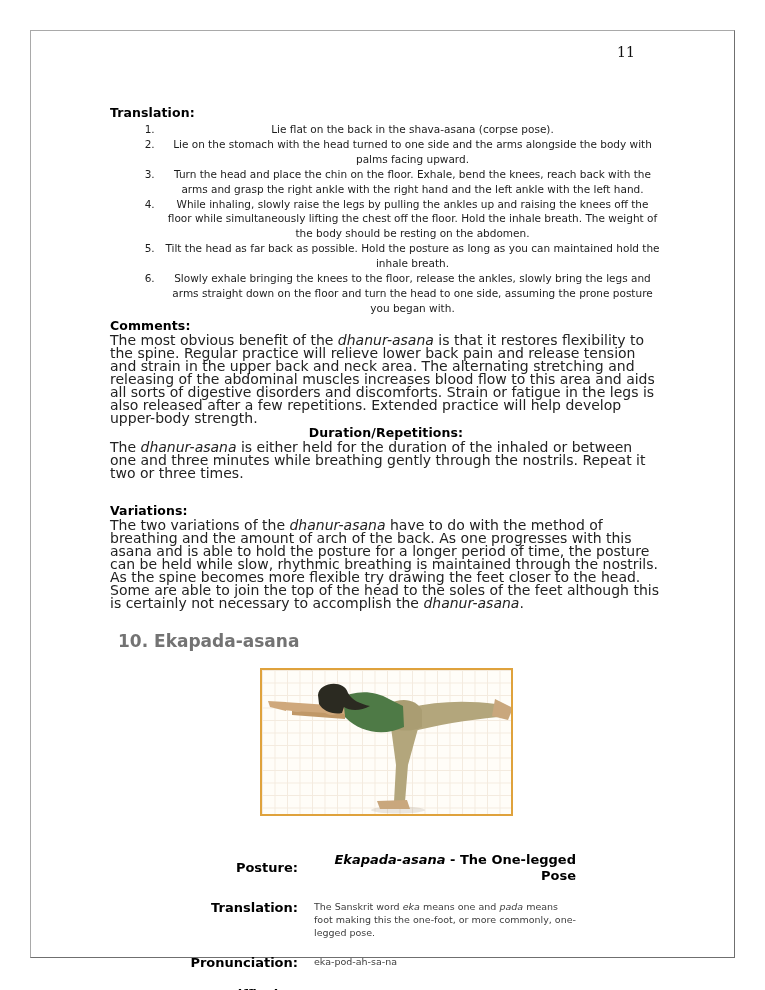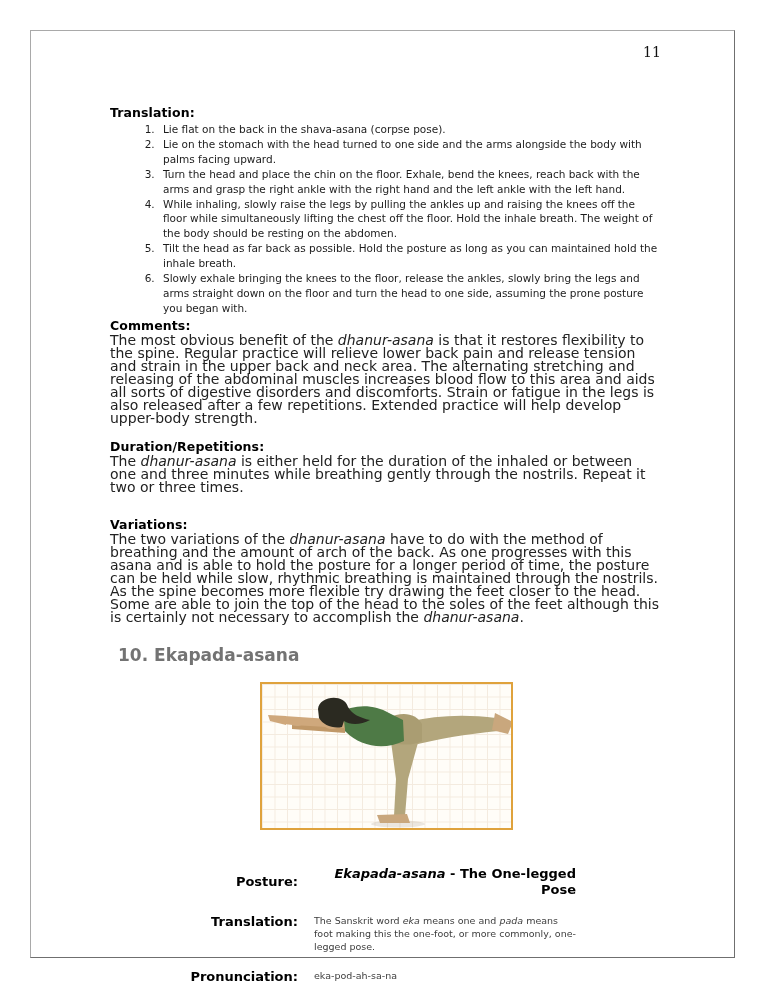--- a/index.html
+++ b/index.html
@@ -8,34 +8,34 @@
     font-family:"DejaVu Sans", sans-serif;color:#1c1c1c;
     -webkit-font-smoothing:antialiased;
   }
   .page-frame{
     position:absolute;left:30px;top:30px;width:703px;height:926px;
     border-style:solid;border-width:1px;
     border-color:#a9a9a9 #6f6f6f #6f6f6f #a9a9a9;
     background:#ffffff;
   }
   .page-number{
-    position:absolute;left:591px;top:13px;width:60px;text-align:center;
+    position:absolute;left:565px;top:13px;width:60px;text-align:center;
     font-family:"DejaVu Serif", serif;font-size:14px;color:#111;
   }
   .content{position:absolute;left:79px;top:74px;width:552px;}
   h2{font-size:12.5px;font-weight:bold;color:#000;margin:0;line-height:15px;letter-spacing:0.1px;}
   h2.h-comments{margin-top:2px;}
-  h2.h-duration{margin-top:14px;}
+  h2.h-duration{text-align:center;}
   h2.h-variations{margin-top:23px;}
   h1{font-size:17px;font-weight:bold;color:#737373;margin:21px 0 0 8px;line-height:21px;}
   ol.instructions{
     margin:2px 0 0 0;padding:0 0 0 48px;
     font-size:10.5px;line-height:14.9px;color:#1c1c1c;
   }
-  ol.instructions li{padding-left:5px;margin:0;}
+  ol.instructions li{padding-left:5px;margin:0;text-align:center;}
   p.body-par{margin:1px 0 0 0;font-size:14px;line-height:13px;color:#222;}
   .it{font-style:italic;}
   .bd{font-weight:bold;}
   .figure{
     margin:16px auto 0 auto;width:249px;height:144px;
     border:2px solid #dfa23c;position:relative;overflow:hidden;
     background-color:#fffdf8;
     background-image:
       linear-gradient(to right, #f4ebdf 1px, transparent 1px),
       linear-gradient(to bottom, #f4ebdf 1px, transparent 1px);

